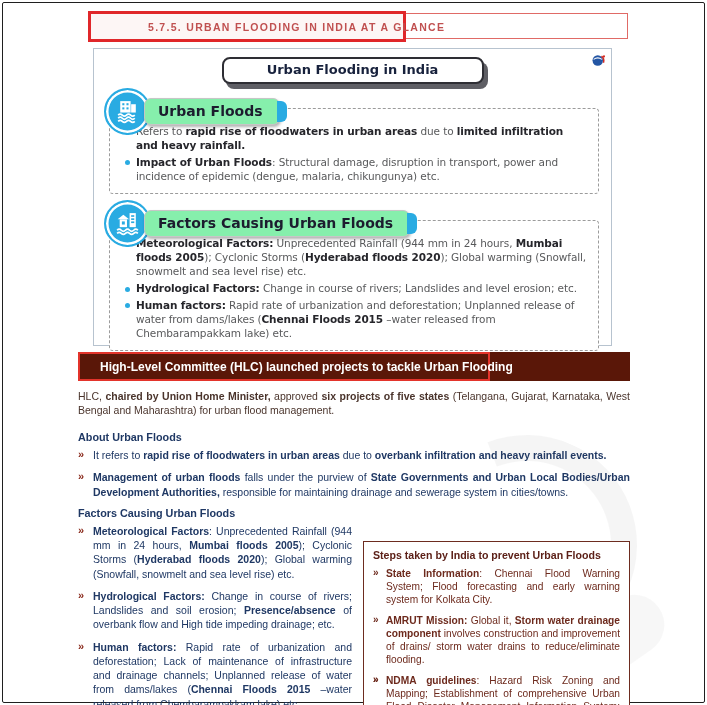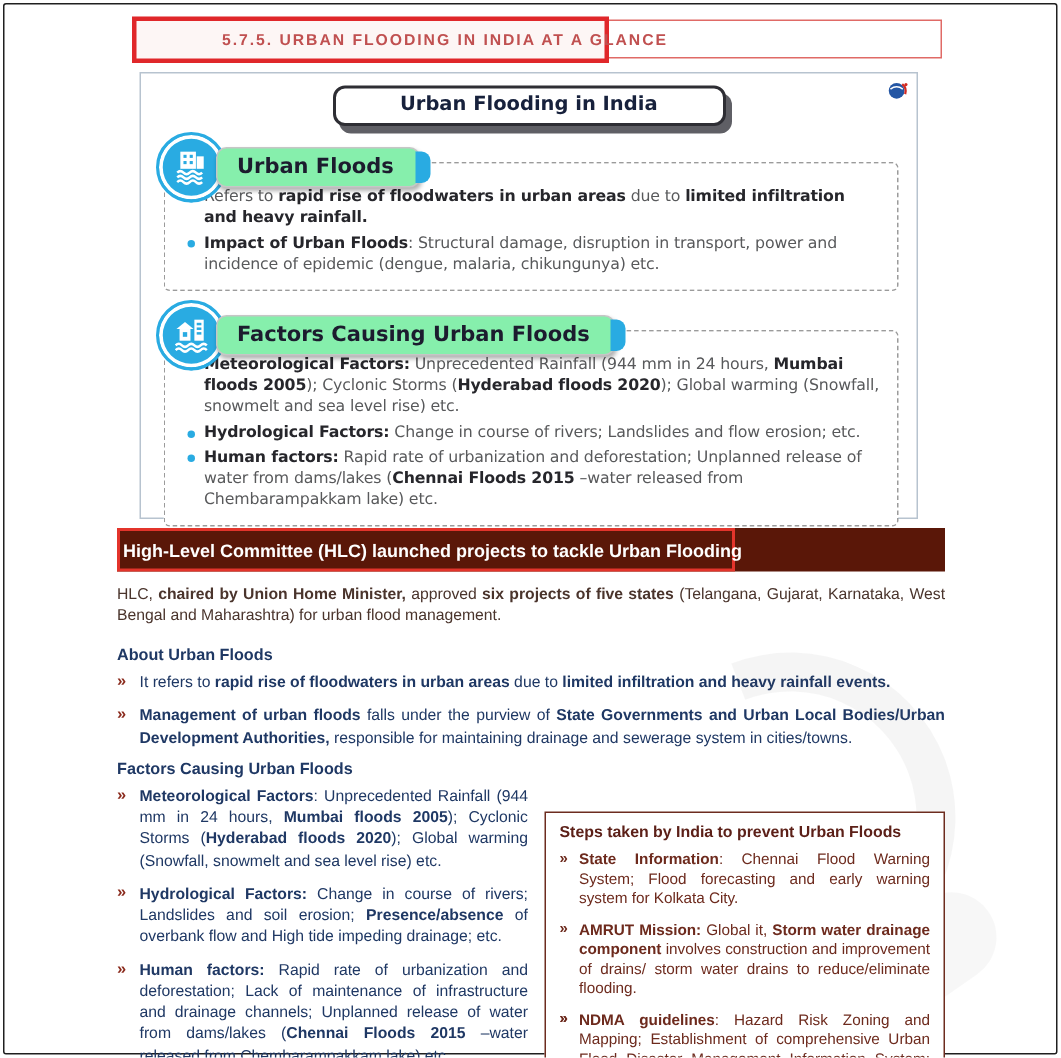--- a/index.html
+++ b/index.html
@@ -27,21 +27,21 @@
   .pill { margin-left:-7px; background:#86efac; border:1px solid #c6c6c6; border-radius:7px; padding:4px 16px 5px 13px; font-size:14px; font-weight:bold; color:#1c1c2e; box-shadow:1px 2px 3px rgba(0,0,0,.3); position:relative; white-space:nowrap; }
   .pill .tab { position:absolute; right:-8px; top:2px; bottom:2px; width:10px; background:#29abe2; border-radius:0 6px 6px 0; }
 
   .ig-bullets { list-style:none; }
   .ig-bullets li { position:relative; padding-left:11px; font-size:10.5px; line-height:1.32; letter-spacing:-0.1px; color:#58595b; margin-bottom:3px; }
   .ig-bullets li::before { content:""; position:absolute; left:0; top:4.5px; width:5px; height:5px; border-radius:50%; background:#29abe2; }
   .ig .b { color:#26262b; }
 
   
   .banner { position:absolute; left:78px; top:352px; width:552px; height:29px; background:#5a1708; }
-  .banner-outline { position:absolute; left:0; top:0; height:29px; width:412px; border:2.5px solid #e3342b; display:flex; align-items:center; padding-left:2px; }
+  .banner-outline { position:absolute; left:0; top:0; height:29px; width:412px; border:2.5px solid #e3342b; display:flex; align-items:center; padding-left:20px; }
   .banner-outline span { color:#fff; font-weight:bold; font-size:12px; white-space:nowrap; }
 
   
   .article { position:absolute; left:78px; top:389px; width:552px; font-size:10.5px; color:#1f3864; }
   .article p.intro { color:#4a342c; text-align:justify; line-height:1.38; margin-bottom:13px; }
   .h-navy { font-size:10.8px; font-weight:bold; color:#1f3864; margin:6px 0 5px; }
   .blist { list-style:none; }
   .blist li { position:relative; padding-left:15px; text-align:justify; line-height:1.36; margin-bottom:8px; }
   .mk { position:absolute; left:0; top:-1px; color:#8a2a1c; font-weight:bold; font-size:11px; }
 
@@ -128,39 +128,39 @@
         </svg>
       </div>
       <div class="pill">
         <span>Factors Causing Urban Floods</span>
         <span class="tab"></span>
       </div>
     </div>
     <div class="dashed">
       <ul class="ig-bullets">
         <li><span class="b">Meteorological Factors:</span><span> Unprecedented Rainfall (944 mm in 24 hours, </span><span class="b">Mumbai floods 2005</span><span>); Cyclonic Storms (</span><span class="b">Hyderabad floods 2020</span><span>); Global warming (Snowfall, snowmelt and sea level rise) etc.</span></li>
-        <li><span class="b">Hydrological Factors:</span><span> Change in course of rivers; Landslides and flow erosion; etc.</span></li>
+        <li><span class="b">Hydrological Factors:</span><span> Change in course of rivers; Landslides and level erosion; etc.</span></li>
         <li><span class="b">Human factors:</span><span> Rapid rate of urbanization and deforestation; Unplanned release of water from dams/lakes (</span><span class="b">Chennai Floods 2015</span><span> –water released from Chembarampakkam lake) etc.</span></li>
       </ul>
     </div>
   </div>
 </div>
 
 <div class="banner">
   <div class="banner-outline">
     <span>High-Level Committee (HLC) launched projects to tackle Urban Flooding</span>
   </div>
 </div>
 
 <div class="article">
   <p class="intro"><span>HLC, </span><span class="b">chaired by Union Home Minister,</span><span> approved </span><span class="b">six projects of five states</span><span> (Telangana, Gujarat, Karnataka, West Bengal and Maharashtra) for urban flood management.</span></p>
 
   <div class="h-navy">About Urban Floods</div>
   <ul class="blist">
-    <li><span class="mk">»</span><span><span>It refers to </span><span class="b">rapid rise of floodwaters in urban areas</span><span> due to </span><span class="b">limited infiltration and heavy rainfall events.</span></span></li>
+    <li><span class="mk">»</span><span><span>It refers to </span><span class="b">rapid rise of floodwaters in urban areas</span><span> due to </span><span class="b">overbank infiltration and heavy rainfall events.</span></span></li>
     <li><span class="mk">»</span><span><span class="b">Management of urban floods</span><span> falls under the purview of </span><span class="b">State Governments and Urban Local Bodies/Urban Development Authorities,</span><span> responsible for maintaining drainage and sewerage system in cities/towns.</span></span></li>
   </ul>
 
   <div class="factors-flow">
 
     <div class="steps-box">
       <h4>Steps taken by India to prevent Urban Floods</h4>
       <ul class="blist">
         <li><span class="mk">»</span><span><span class="b">State Information</span><span>: Chennai Flood Warning System; Flood forecasting and early warning system for Kolkata City.</span></span></li>
         <li><span class="mk">»</span><span><span class="b">AMRUT Mission:</span><span> Global it, </span><span class="b">Storm water drainage component</span><span> involves construction and improvement of drains/ storm water drains to reduce/eliminate flooding.</span></span></li>

